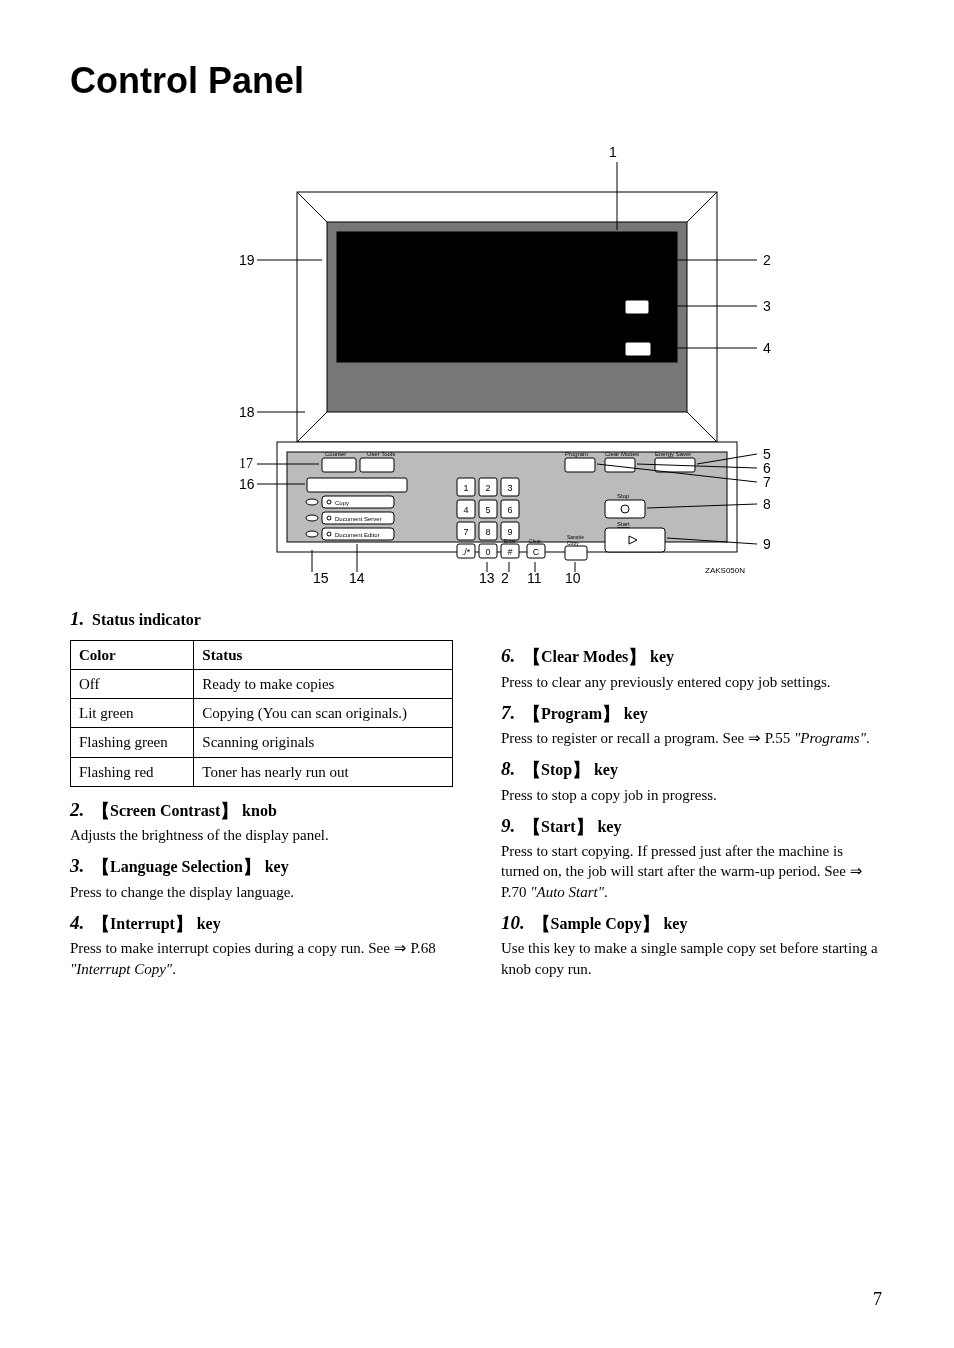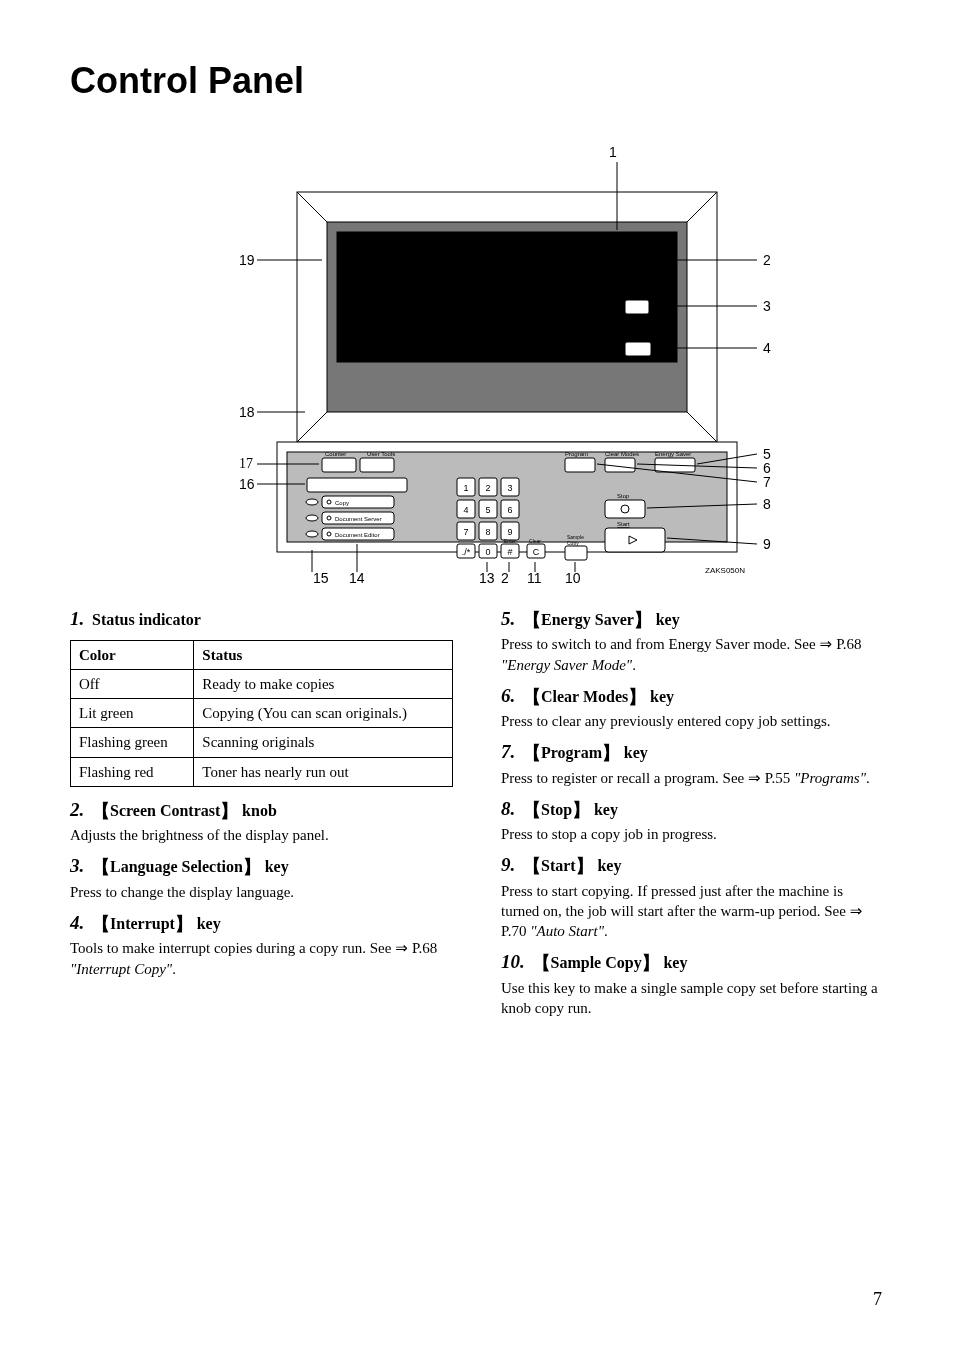--- a/index.html
+++ b/index.html
@@ -31,20 +31,21 @@
   .diagram svg { width: 100%; height: 100%; }
   .callout {
     position: absolute;
     font-family: Arial, sans-serif;
     font-size: 14px;
     color: #000;
   }
   .columns {
     display: flex;
     gap: 48px;
+    align-items: flex-end;
   }
   .col { flex: 1; font-size: 15px; line-height: 1.35; }
   .item { margin-bottom: 8px; }
   .num {
     font-family: Georgia, serif;
     font-style: italic;
     font-weight: bold;
     font-size: 19px;
     margin-right: 4px;
   }
@@ -273,36 +274,28 @@
       <span class="bracket">【</span><span class="label">Language Selection</span><span class="bracket">】</span>
       <span class="label">key</span>
       <div class="desc">Press to change the display language.</div>
     </div>
 
     <div class="item">
       <span class="num">4.</span>
       <span class="bracket">【</span><span class="label">Interrupt</span><span class="bracket">】</span>
       <span class="label">key</span>
       <div class="desc">
-        <span>Tools to make interrupt copies during a copy run. See </span><span class="arrow">⇒ </span><span>P.68 </span><span class="ref-italic">"Interrupt Copy"</span><span>.</span>
+        <span>Press to make interrupt copies during a copy run. See </span><span class="arrow">⇒ </span><span>P.68 </span><span class="ref-italic">"Interrupt Copy"</span><span>.</span>
       </div>
     </div>
 
   </div>
 
   <div class="col">
 
-    <div class="item">
-      <span class="num">5.</span>
-      <span class="bracket">【</span><span class="label">Energy Saver</span><span class="bracket">】</span>
-      <span class="label">key</span>
-      <div class="desc">
-        <span>Press to switch to and from Energy Saver mode. See </span><span class="arrow">⇒ </span><span>P.68 </span><span class="ref-italic">"Energy Saver Mode"</span><span>.</span>
-      </div>
-    </div>
 
     <div class="item">
       <span class="num">6.</span>
       <span class="bracket">【</span><span class="label">Clear Modes</span><span class="bracket">】</span>
       <span class="label">key</span>
       <div class="desc">Press to clear any previously entered copy job settings.</div>
     </div>
 
     <div class="item">
       <span class="num">7.</span>

